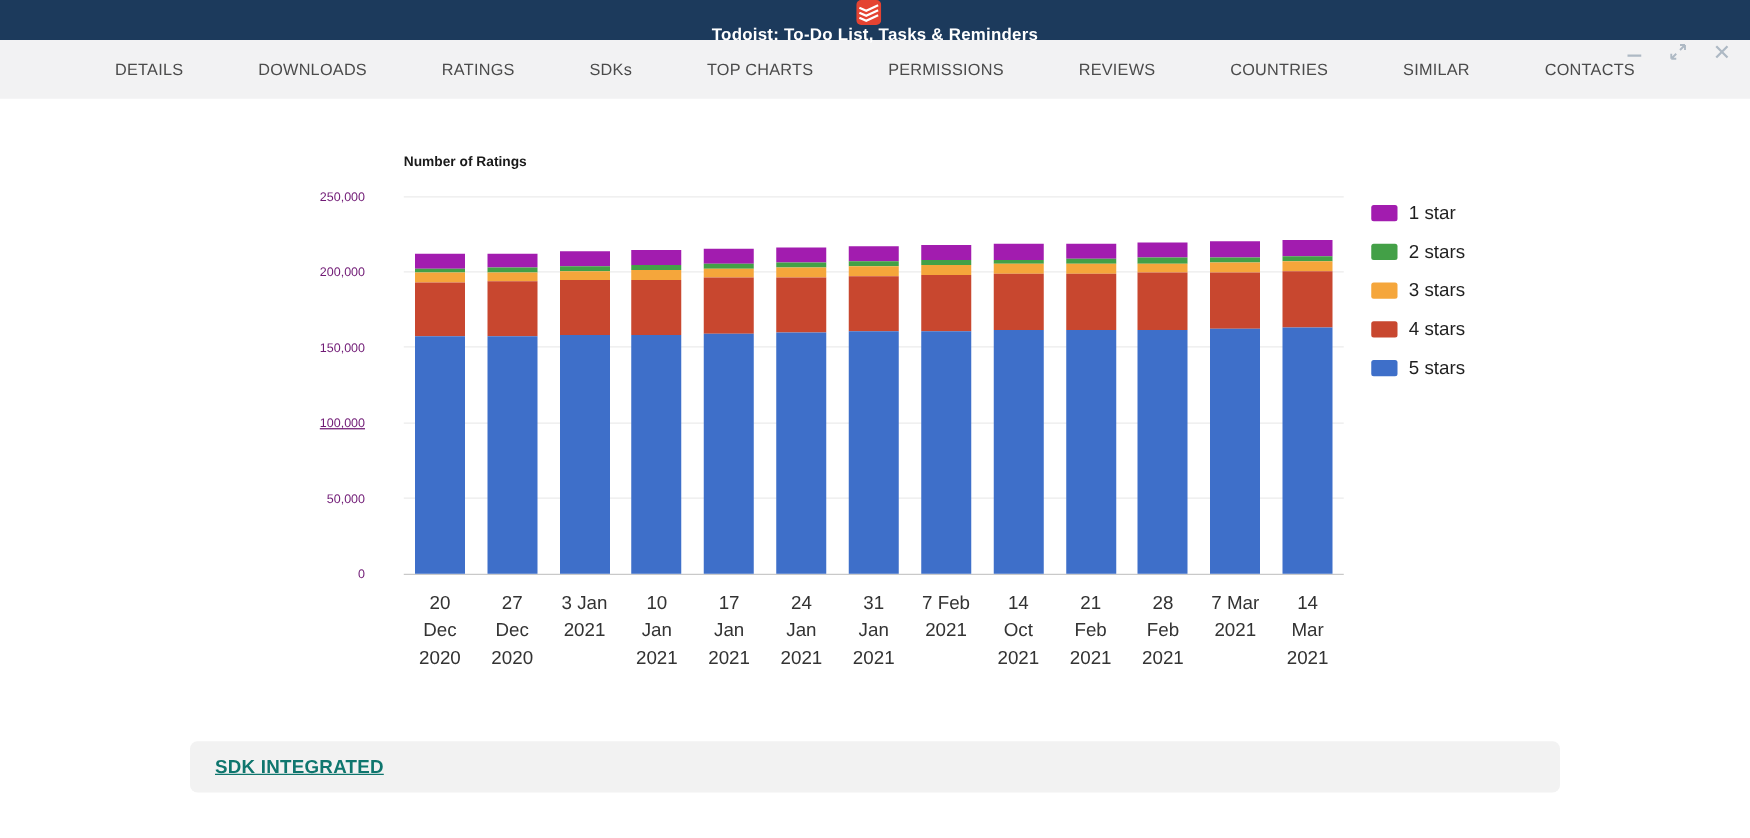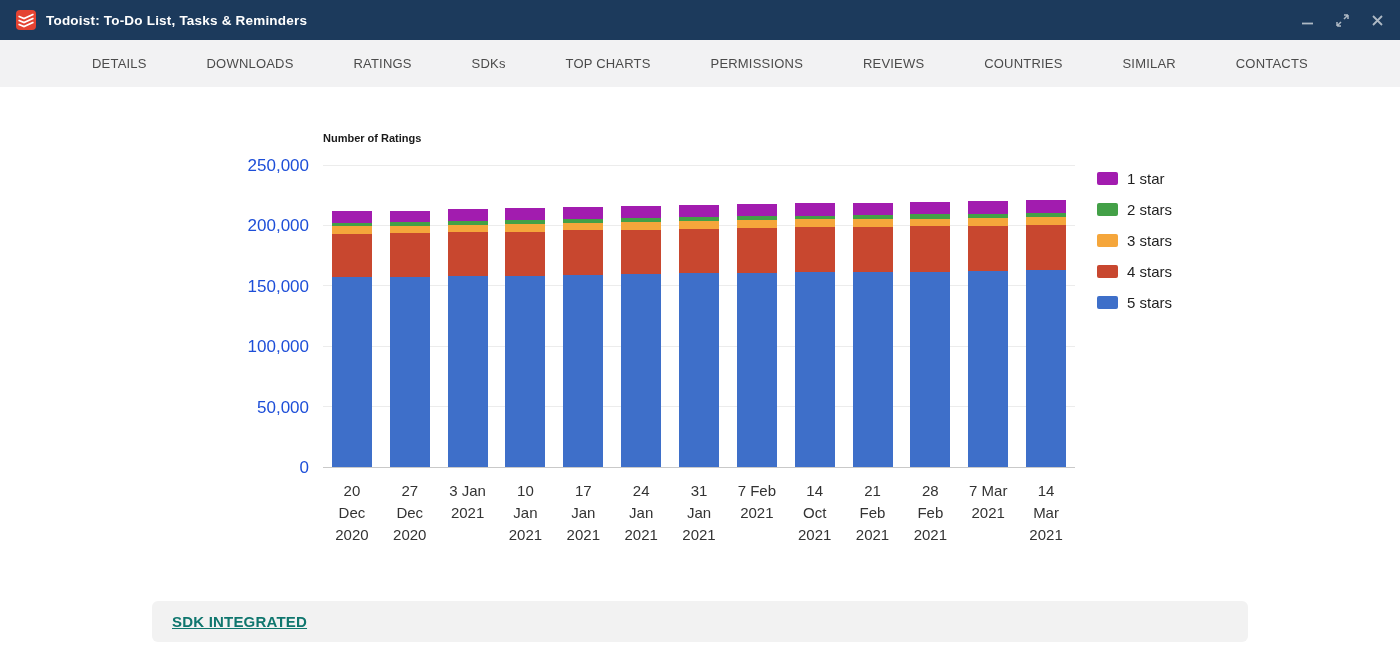--- a/index.html
+++ b/index.html
@@ -5,42 +5,42 @@
   * { box-sizing: border-box; }
   html,body { margin:0; padding:0; }
   body {
     width:1400px; height:670px; overflow:hidden;
     background:#ffffff;
     font-family:"Liberation Sans", sans-serif;
   }
 
   
   .titlebar {
-    height:40px; background:#1C3A5C;
-    display:flex; align-items:center; padding:0 16px;
+    height:32px; background:#1C3A5C;
+    display:flex; align-items:center; padding:0 16px;flex-direction:column;
   }
   .logo { margin-right:10px; display:flex; align-items:center; }
   .win-title { color:#ffffff; font-size:13.5px; font-weight:700; letter-spacing:0.2px; }
   .win-controls { margin-left:auto; display:flex; align-items:center; gap:22px; }
   .win-controls .ctl { cursor:pointer; display:flex; align-items:center; }
 
   
   .navbar {
     height:47px; background:#f2f2f3;
     display:flex; align-items:center; justify-content:space-between;
     padding:0 92px;
   }
   .nav-tab { font-size:13px; color:#4b4b4b; cursor:pointer; letter-spacing:0.2px; }
 
   
   .chart-block { margin-left:233px; padding-top:45px; }
   .chart-title { margin-left:90px; font-weight:700; font-size:11px; color:#1a1a1a; }
   .chart-row { display:flex; margin-top:22px; }
   .y-axis { width:90px; position:relative; height:302px; }
-  .ytick { position:absolute; right:14px; transform:translateY(50%); font-size:17px; color:#1d4ed8; white-space:nowrap; }
+  .ytick { position:absolute; right:31px; transform:translateY(50%); font-size:10px; color:#701a75; white-space:nowrap; }
   .plot { position:relative; width:752px; height:302px; border-bottom:1px solid #c9c9c9; }
   .gridline { position:absolute; left:0; right:0; height:1px; background:#ececec; }
   .bars { position:absolute; left:0; right:0; top:0; bottom:0; display:flex; }
   .bar-slot { flex:1; display:flex; align-items:flex-end; justify-content:center; height:100%; }
   .bar { width:40px; height:100%; display:flex; flex-direction:column-reverse; }
   .x-axis { display:flex; width:752px; margin-left:90px; margin-top:12px; }
   .xtick { flex:1; text-align:center; font-size:15px; color:#333; line-height:1.45; padding:0 7px; }
 
   .legend { margin-left:22px; padding-top:4px; }
   .legend-item { display:flex; align-items:center; gap:9px; margin-bottom:14px; font-size:15px; color:#1f1f1f; cursor:pointer; }
@@ -98,21 +98,21 @@
   <div class="nav-tab">SIMILAR</div>
   <div class="nav-tab">CONTACTS</div>
 </div>
 
 <div class="chart-block">
   <div class="chart-title">Number of Ratings</div>
   <div class="chart-row">
     <div class="y-axis">
         <div class="ytick" style="bottom: 0%;">0</div>
         <div class="ytick" style="bottom: 20%;">50,000</div>
-        <div class="ytick" style="bottom: 40%;">100,000</div>
+        <div class="ytick" style="bottom: 40%; text-decoration: underline;">100,000</div>
         <div class="ytick" style="bottom: 60%;">150,000</div>
         <div class="ytick" style="bottom: 80%;">200,000</div>
         <div class="ytick" style="bottom: 100%;">250,000</div>
       </div>
     <div class="plot">
         <div class="gridline" style="bottom: 20%;"></div>
         <div class="gridline" style="bottom: 40%;"></div>
         <div class="gridline" style="bottom: 60%;"></div>
         <div class="gridline" style="bottom: 80%;"></div>
         <div class="gridline" style="bottom: 100%;"></div>

